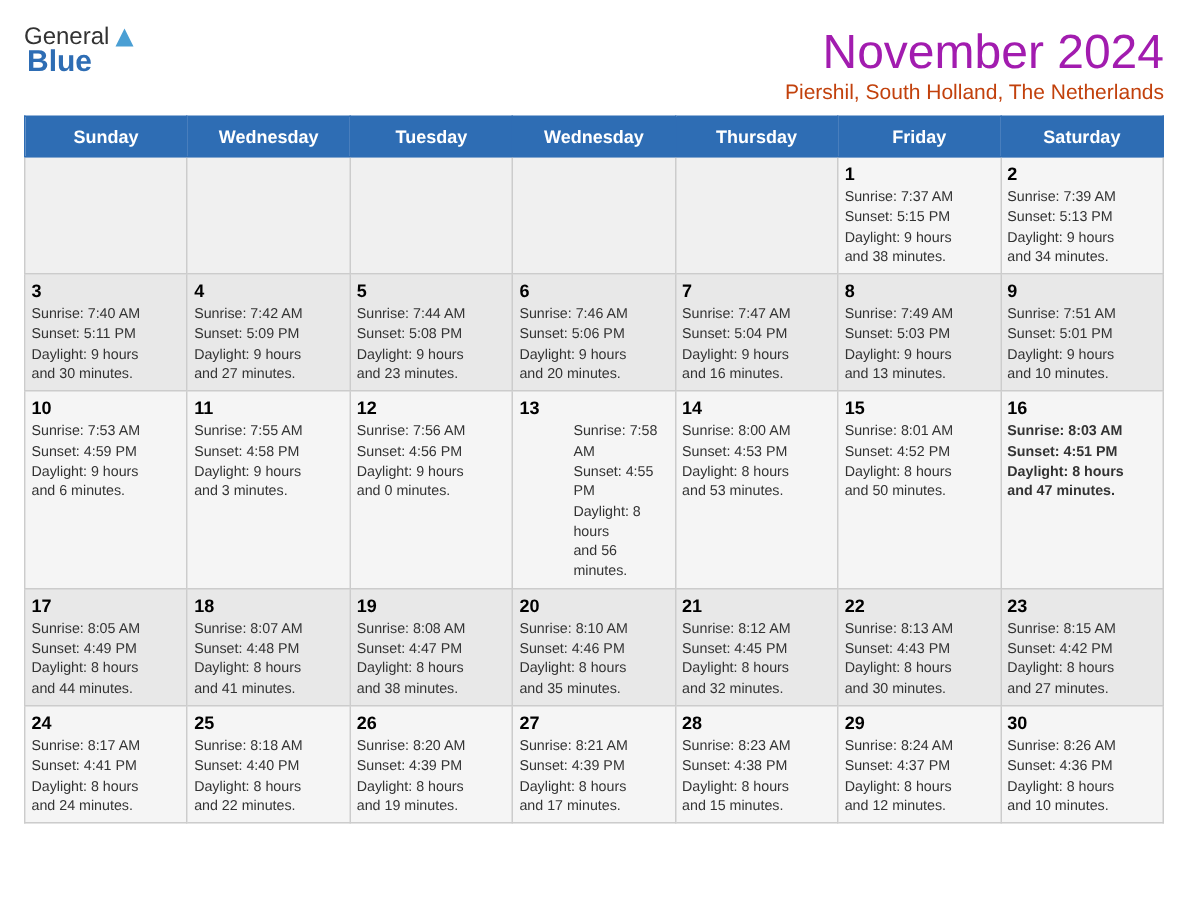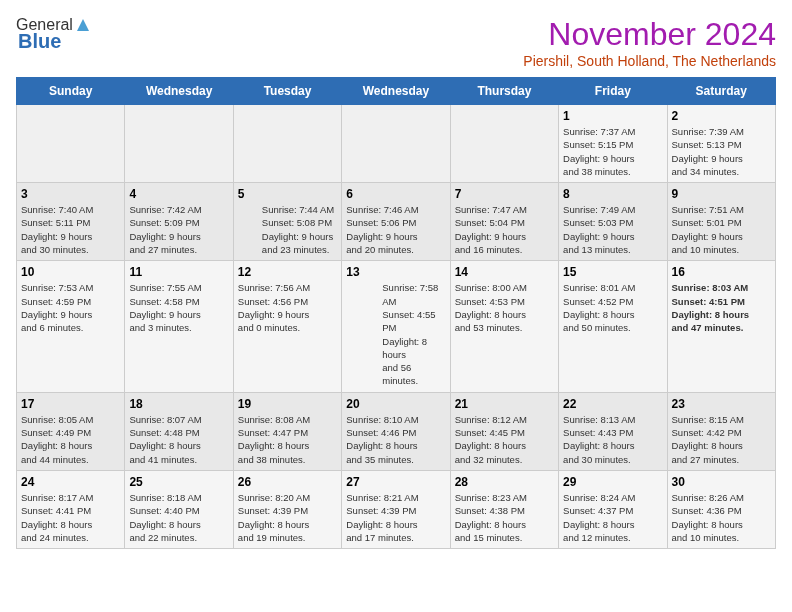--- a/index.html
+++ b/index.html
@@ -141,21 +141,21 @@
         </td>
         <td>
           <div class="day-number">4</div>
           <div class="day-info" style="white-space: pre-line;">Sunrise: 7:42 AM
 Sunset: 5:09 PM
 Daylight: 9 hours
 and 27 minutes.</div>
         </td>
         <td>
           <div class="day-number">5</div>
-          <div class="day-info" style="white-space: pre-line; margin-left: 24px;">Sunrise: 7:44 AM
+          <div class="day-info" style="white-space: pre-line;">Sunrise: 7:44 AM
 Sunset: 5:08 PM
 Daylight: 9 hours
 and 23 minutes.</div>
         </td>
         <td>
           <div class="day-number">6</div>
           <div class="day-info" style="white-space: pre-line;">Sunrise: 7:46 AM
 Sunset: 5:06 PM
 Daylight: 9 hours
 and 20 minutes.</div>

